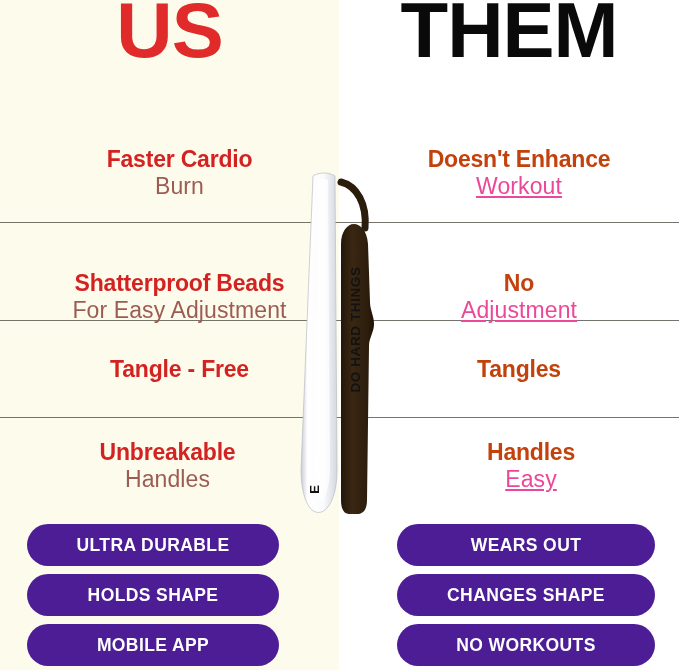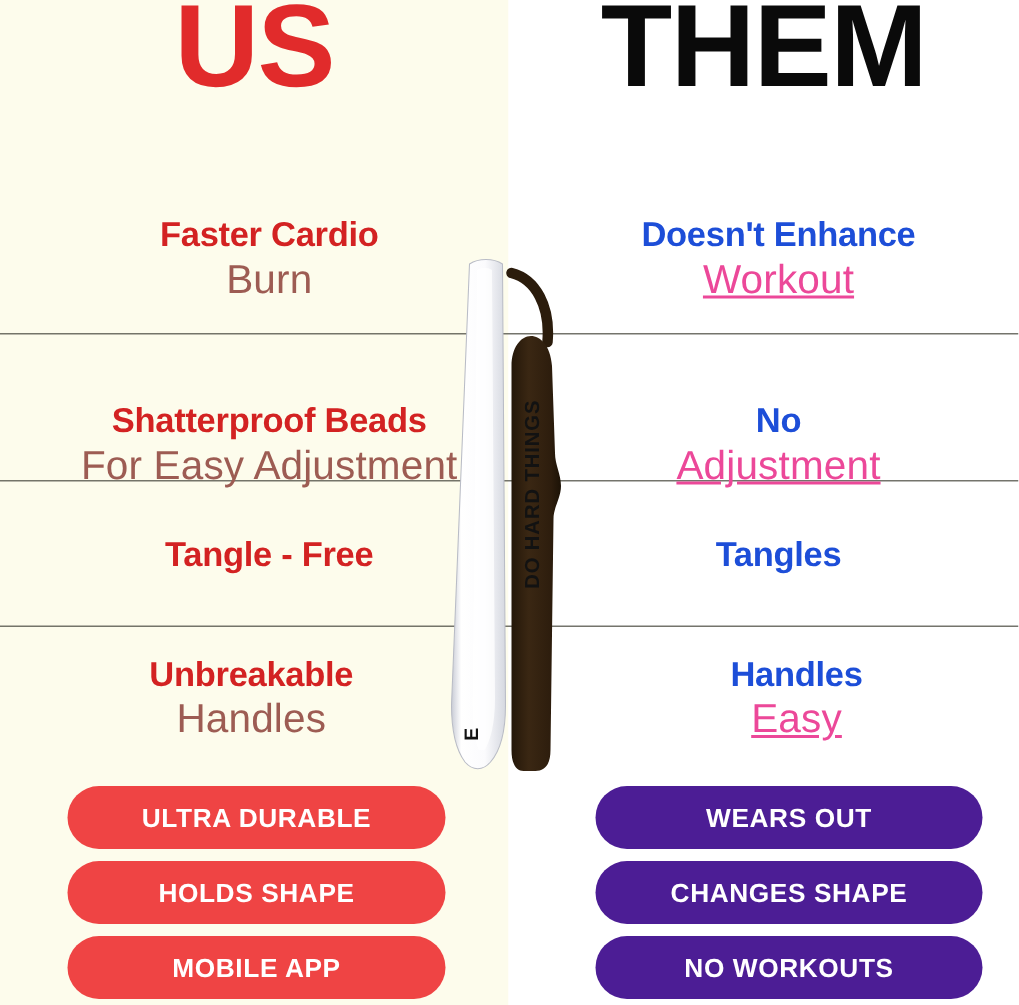--- a/index.html
+++ b/index.html
@@ -60,28 +60,28 @@
     align-items:center; justify-content:center;
     text-align:center; padding:0 14px;
   }
   .cell.right { width:340px; }
 
   .cell-title {
     font-weight:700; font-size:23px; line-height:1.14;
     letter-spacing:-.2px; white-space:nowrap;
   }
   .cell-sub {
-    font-weight:300; font-size:27px; line-height:1.2;
+    font-weight:300; font-size:23px; line-height:1.2;
     letter-spacing:.1px; margin-top:1px; white-space:nowrap;
   }
   .cell-sub:empty { display:none; }
 
   .left .cell-title { color:#d32222; }
   .left .cell-sub   { color:#9d5c53; }
-  .right .cell-title{ color:#1d4ed8; }
+  .right .cell-title{ color:#c2410c; }
   .right .cell-sub  { color:#ec4899;text-decoration:underline; }
 
   
   .product {
     position:absolute; left:297px; top:170px;
     width:88px; height:348px;
     z-index:6; pointer-events:none;
   }
   .product svg { display:block; width:100%; height:100%; }
 
@@ -101,21 +101,21 @@
     z-index:7; pointer-events:none;
   }
 
   
   .pill {
     position:absolute; height:42px; border-radius:21px;
     display:flex; align-items:center; justify-content:center;
     color:#ffffff; font-weight:800; font-size:17.5px;
     letter-spacing:.4px; white-space:nowrap;
   }
-  .pill-left  { left:45px;  width:252px; background:#ef4444; }
+  .pill-left  { left:27px;  width:252px; background:#4c1d95; }
   .pill-right { left:397px; width:258px; background:#4c1d95; }
   .pr0 { top:524px; }
   .pr1 { top:574px; }
   .pr2 { top:624px; }
 </style>
 </head>
 <body>
 
 <div class="stage">
 

